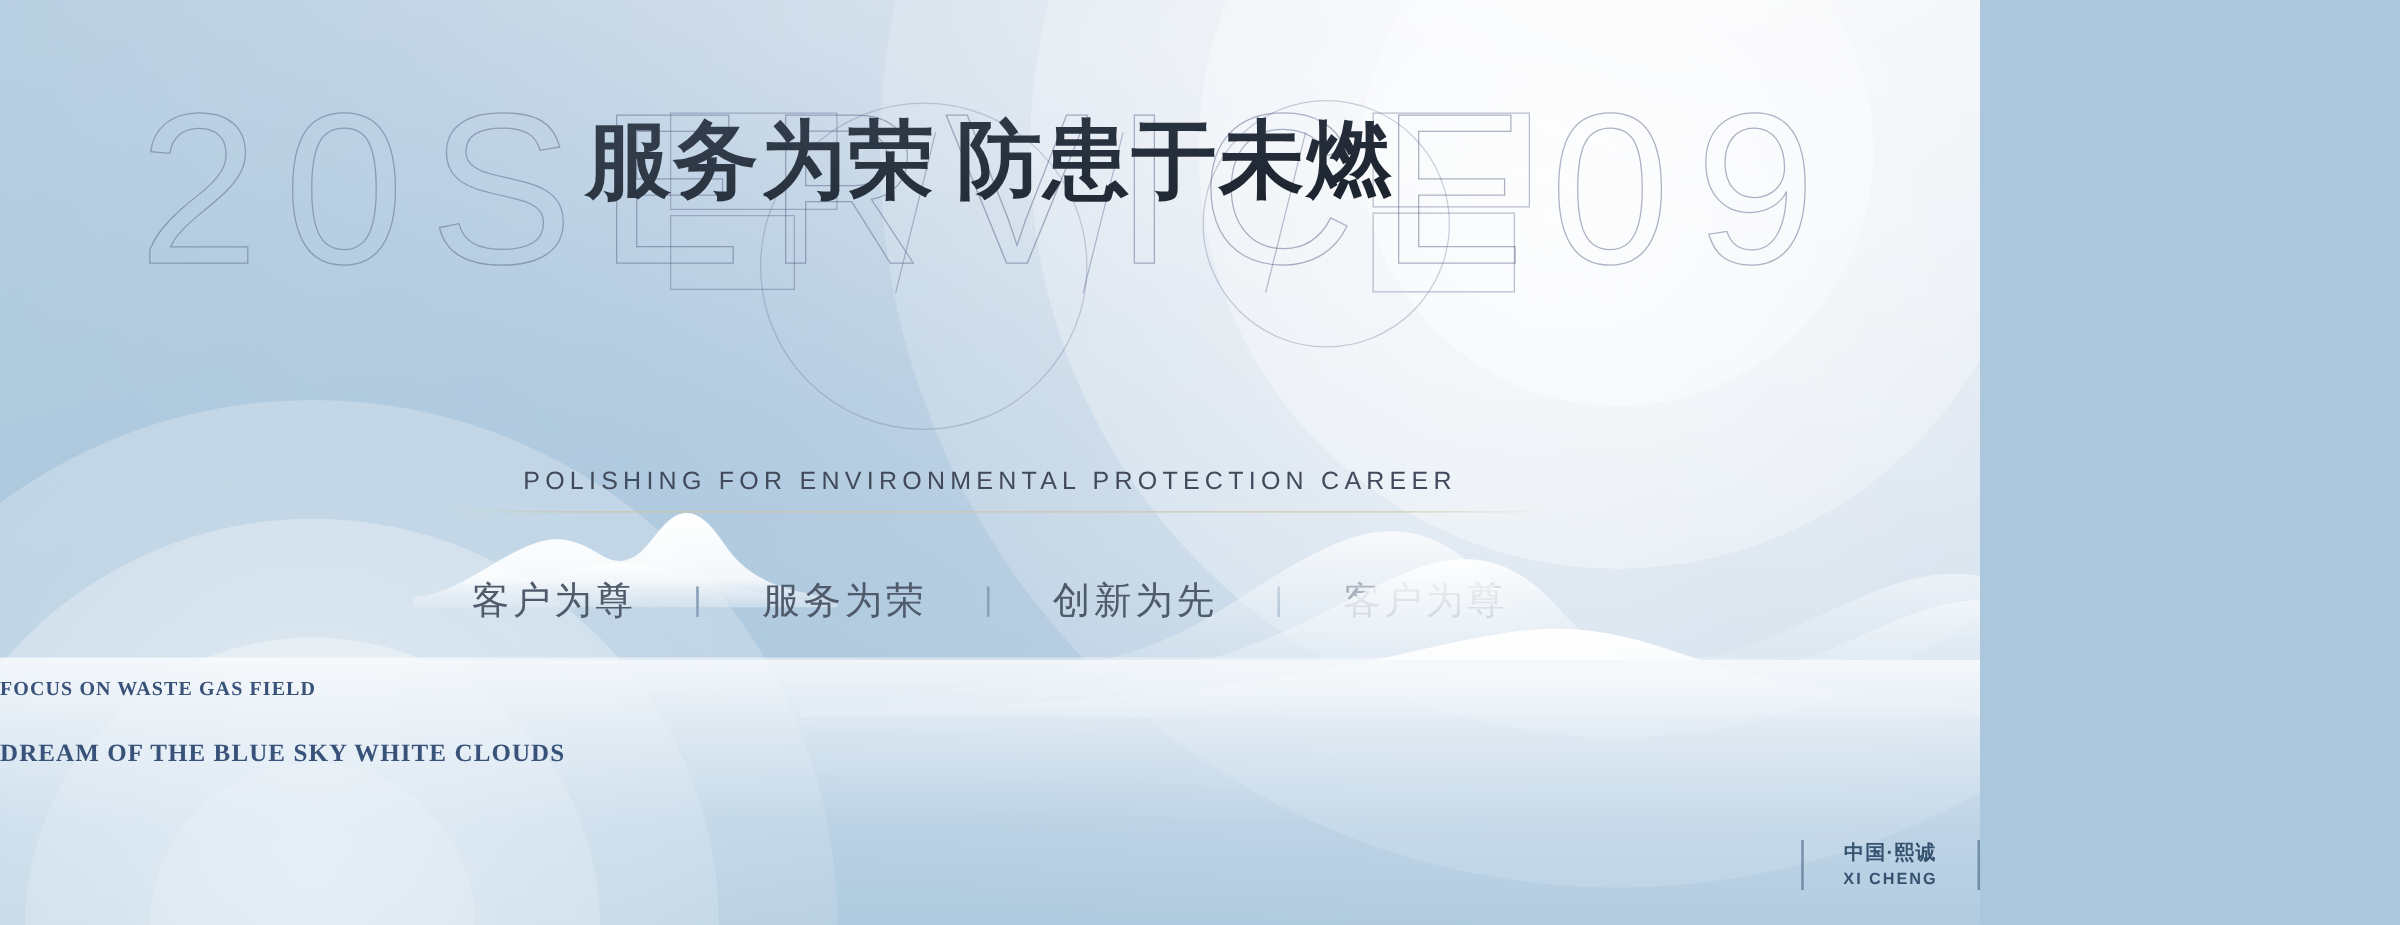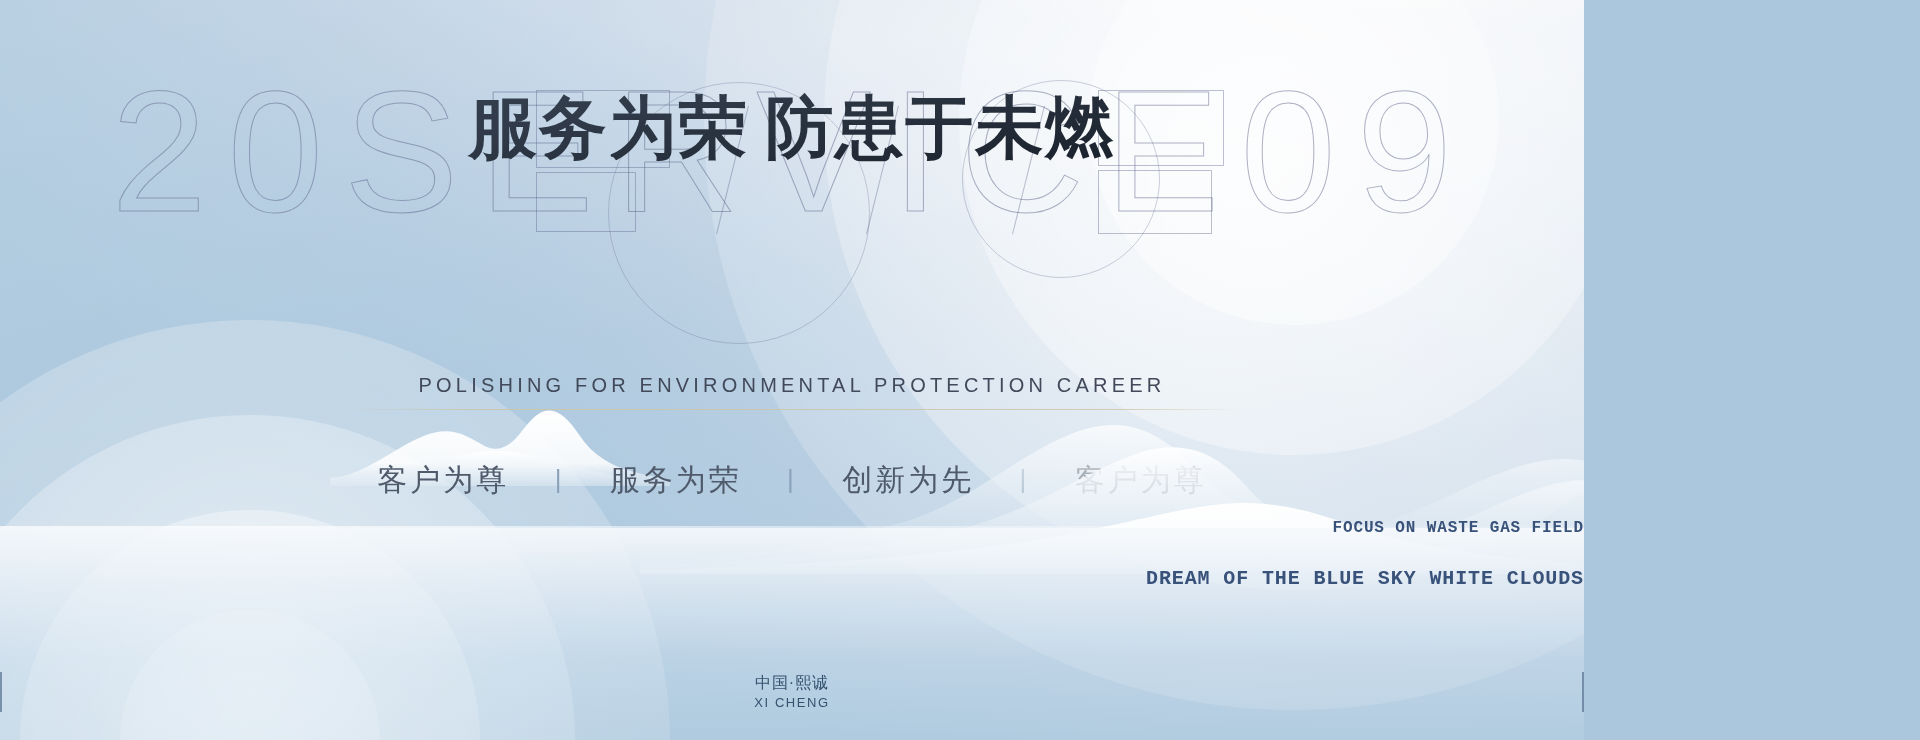--- a/index.html
+++ b/index.html
@@ -97,36 +97,36 @@
   .values{
     position:absolute;left:0;right:0;top:460px;text-align:center;
     font-size:30px;letter-spacing:.10em;color:#4f5a6b;white-space:nowrap;
   }
   .values .v{display:inline-block;}
   .values .sep{display:inline-block;color:#8ba3ba;font-size:26px;
     margin:0 34px;transform:translateY(-2px);}
 
   
   .micro{
-    position:absolute;left:0;right:0;top:516px;text-align:right;
-    font-family:Liberation Mono, monospace;
+    position:absolute;left:0;right:0;top:540px;text-align:left;
+    font-family:Liberation Serif, serif;
     color:#38527a;letter-spacing:.055em;line-height:1.52;
   }
   .micro .m1{display:block;font-size:16px;font-weight:700;}
   .micro .m2{display:block;font-size:20px;font-weight:700;margin-top:24px;}
 
   
   .cloud{position:absolute;pointer-events:none;}
   .cloud-left{left:330px;top:396px;width:340px;height:90px;}
   .cloud-right{left:640px;bottom:166px;width:1160px;height:160px;}
 
   
   .sign{
     position:absolute;left:0;right:0;bottom:28px;
-    display:flex;align-items:center;justify-content:space-between;gap:32px;
+    display:flex;align-items:center;justify-content:flex-end;gap:32px;font-weight:bold;
   }
   .sign .bar{width:2px;height:40px;background:#5c7796;opacity:.75;}
   .sign .txt{text-align:center;color:#35526f;line-height:1.38;}
   .sign .cn{display:block;font-size:16px;letter-spacing:.06em;}
   .sign .en{display:block;font-size:13px;letter-spacing:.12em;}
 </style>
 </head>
 <body>
 
 <div class="stage">

